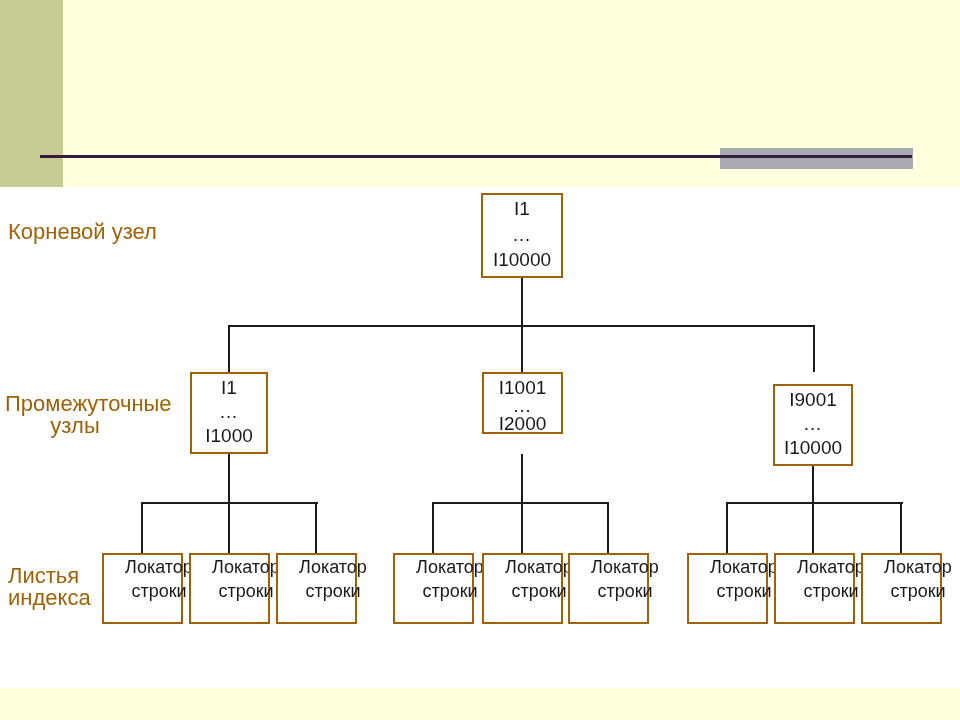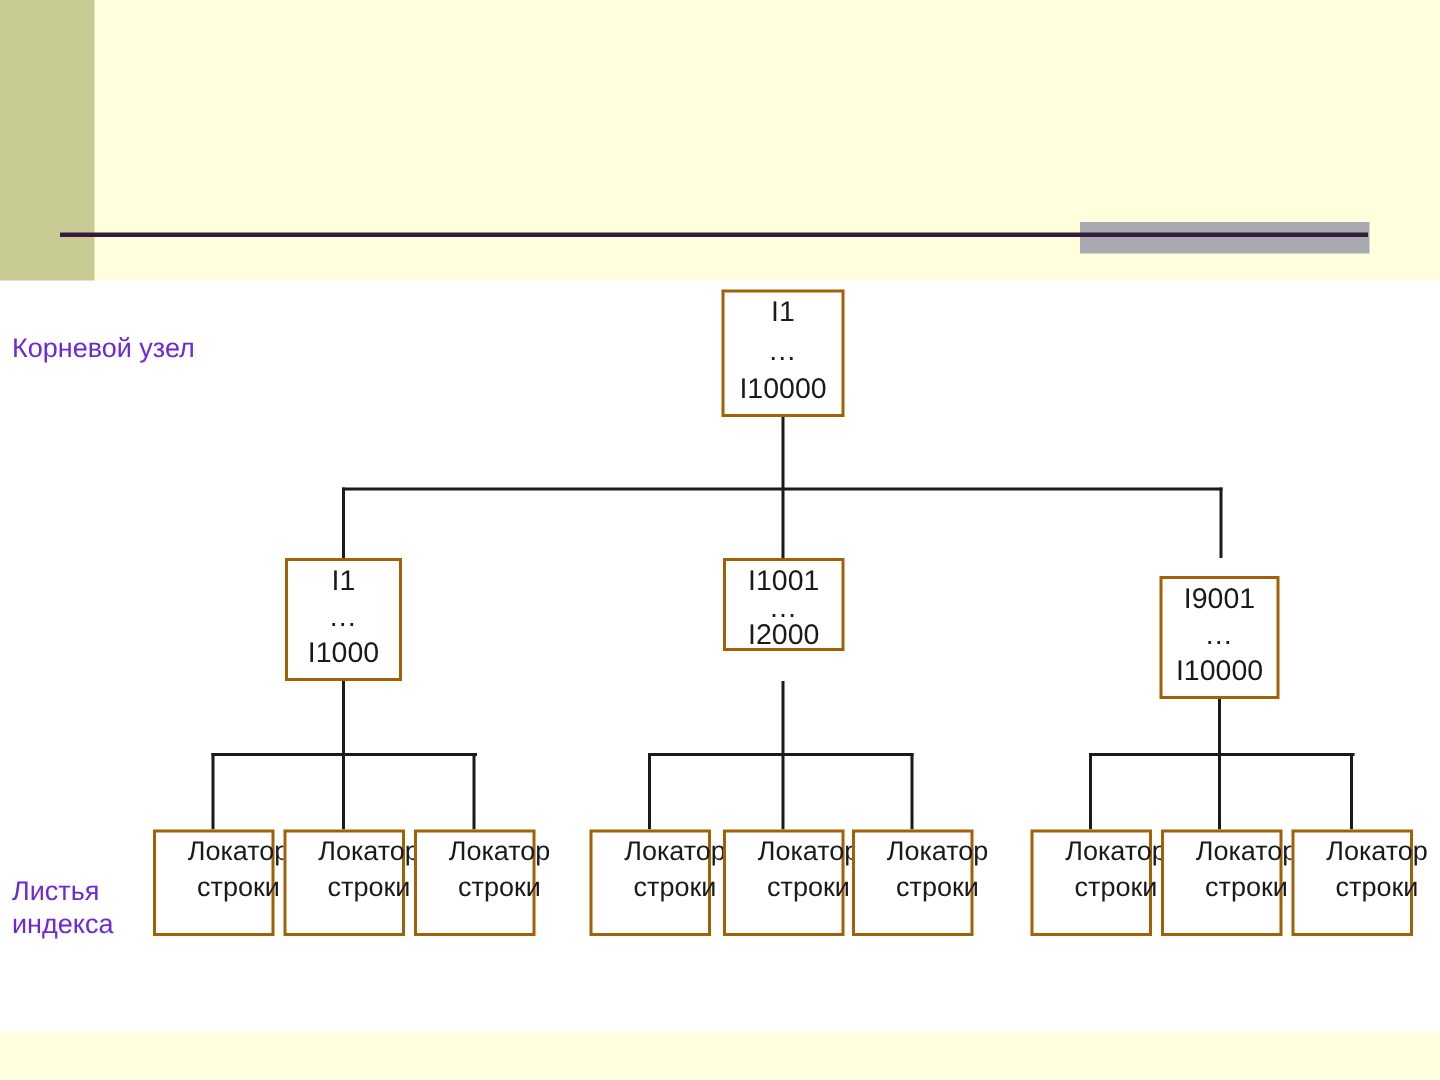--- a/index.html
+++ b/index.html
@@ -14,21 +14,21 @@
 
   
   .top-band{position:absolute;left:0;top:0;width:960px;height:187px;background:#FFFFDE;}
   .corner-block{position:absolute;left:0;top:0;width:63px;height:187px;background:#C9CB94;}
   .accent-bar{position:absolute;left:720px;top:148px;width:193px;height:21px;background:#A9A9B1;}
   .title-rule{position:absolute;left:40px;top:155px;width:872px;height:3px;background:#351C3C;}
   .bottom-band{position:absolute;left:0;top:688px;width:960px;height:32px;background:#FFFFDE;}
 
   
   .row-label{
-    position:absolute;color:#6d28d9;font-size:18px;line-height:22px;
+    position:absolute;color:#a16207;font-size:22px;line-height:22px;
   }
   .row-label.center{text-align:center;}
   .node{
     position:absolute;border:2px solid #a16207;background:#ffffff;
     box-sizing:border-box;color:#1A1A1A;
     display:flex;flex-direction:column;align-items:center;
   }
   .node.three{justify-content:space-between;padding:3px 0 5px 0;font-size:19px;}
   .node.three .dots{line-height:14px;letter-spacing:1px;}
   .node.leaf{justify-content:flex-start;font-size:18px;line-height:24px;padding-left:33px;}
@@ -45,21 +45,25 @@
 
   <div class="top-band"></div>
   <div class="corner-block"></div>
   <div class="accent-bar"></div>
   <div class="title-rule"></div>
   <div class="bottom-band"></div>
 
   <div class="row-label" style="left:8px;top:221px;">
     <span>Корневой узел</span>
   </div>
-  <div class="row-label" style="left:8px;top:565px;margin-top:18px;">
+  <div class="row-label center" style="left:5px;top:393px;width:140px;">
+    <div>Промежуточные</div>
+    <div>узлы</div>
+  </div>
+  <div class="row-label" style="left:8px;top:565px;">
     <div>Листья</div>
     <div>индекса</div>
   </div>
 
   <div class="cl" style="left:521px;top:278px;width:2px;height:94px;"></div>
   <div class="cl" style="left:228px;top:325px;width:587px;height:2px;"></div>
   <div class="cl" style="left:228px;top:325px;width:2px;height:47px;"></div>
   <div class="cl" style="left:813px;top:325px;width:2px;height:47px;"></div>
 
   <div class="cl" style="left:228px;top:454px;width:2px;height:99px;"></div>

